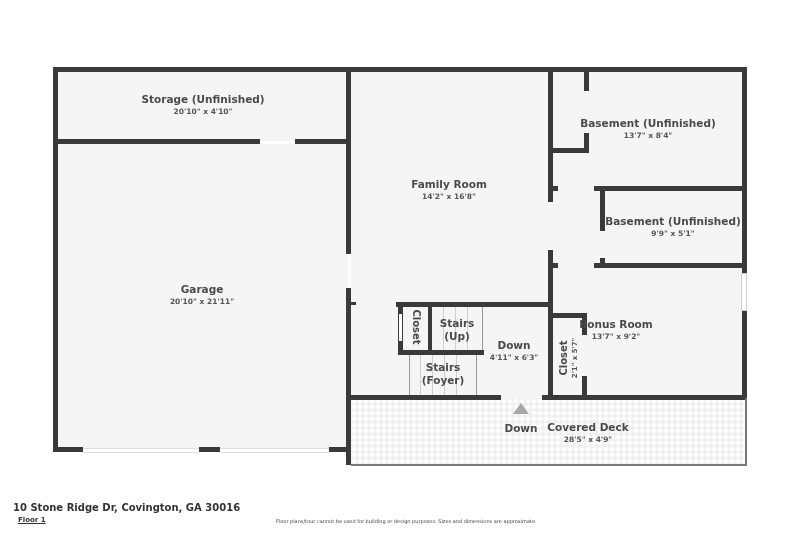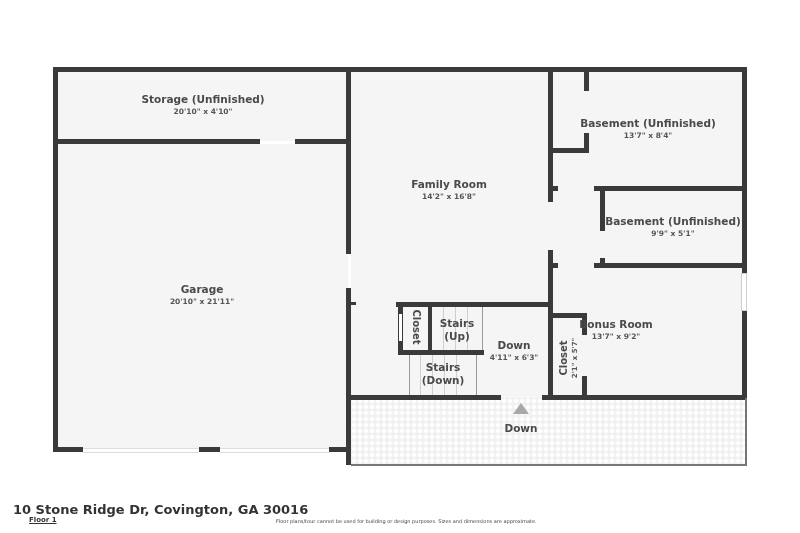--- a/index.html
+++ b/index.html
@@ -122,34 +122,38 @@
     <span class="dim">13'7" x 9'2"</span>
   </div>
   <div class="vlabel" style="left:539px;top:347px;width:60px;transform:rotate(-90deg);">
     <span class="name">Closet</span>
     <span class="dim">2'1" x 5'7"</span>
   </div>
   <div class="label" style="left:514px;top:339px;">
     <span class="name">Down</span>
     <span class="dim">4'11" x 6'3"</span>
   </div>
+  <div class="label" style="left:588px;top:421px;">
+    <span class="name">Covered Deck</span>
+    <span class="dim">28'5" x 4'9"</span>
+  </div>
 
   <div class="vlabel" style="left:391px;top:321px;width:50px;transform:rotate(90deg);">
     <span class="name">Closet</span>
   </div>
   <div class="label" style="left:457px;top:317px;">
     <span class="name">Stairs</span>
     <span class="name">(Up)</span>
   </div>
   <div class="label" style="left:443px;top:361px;">
     <span class="name">Stairs</span>
-    <span class="name">(Down)</span>
+    <span class="name">(Foyer)</span>
   </div>
 
   <div class="entry-arrow" style="left:513px;top:403px;"></div>
   <div class="label" style="left:521px;top:422px;">
     <span class="name">Down</span>
   </div>
 </div>
 
-<div class="footer" style="left:13px;top:502px;font-size:13px;">10 Stone Ridge Dr, Covington, GA 30016</div>
-<div class="footer" style="left:29px;top:516px;font-size:7px;text-decoration:underline;">Floor 1</div>
+<div class="footer" style="left:13px;top:502px;font-size:10px;">10 Stone Ridge Dr, Covington, GA 30016</div>
+<div class="footer" style="left:18px;top:516px;font-size:7px;text-decoration:underline;">Floor 1</div>
 <div class="footer" style="left:276px;top:518px;font-size:5px;font-weight:normal;color:#444;">Floor plans/tour cannot be used for building or design purposes. Sizes and dimensions are approximate.</div>
 
 </body></html>

